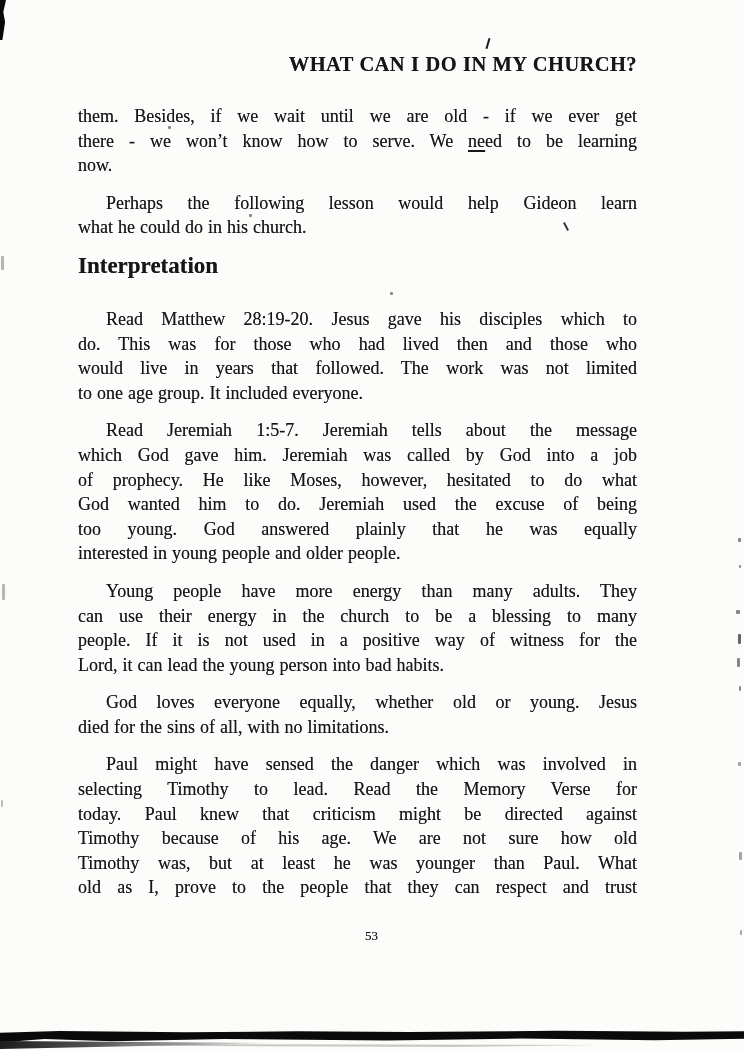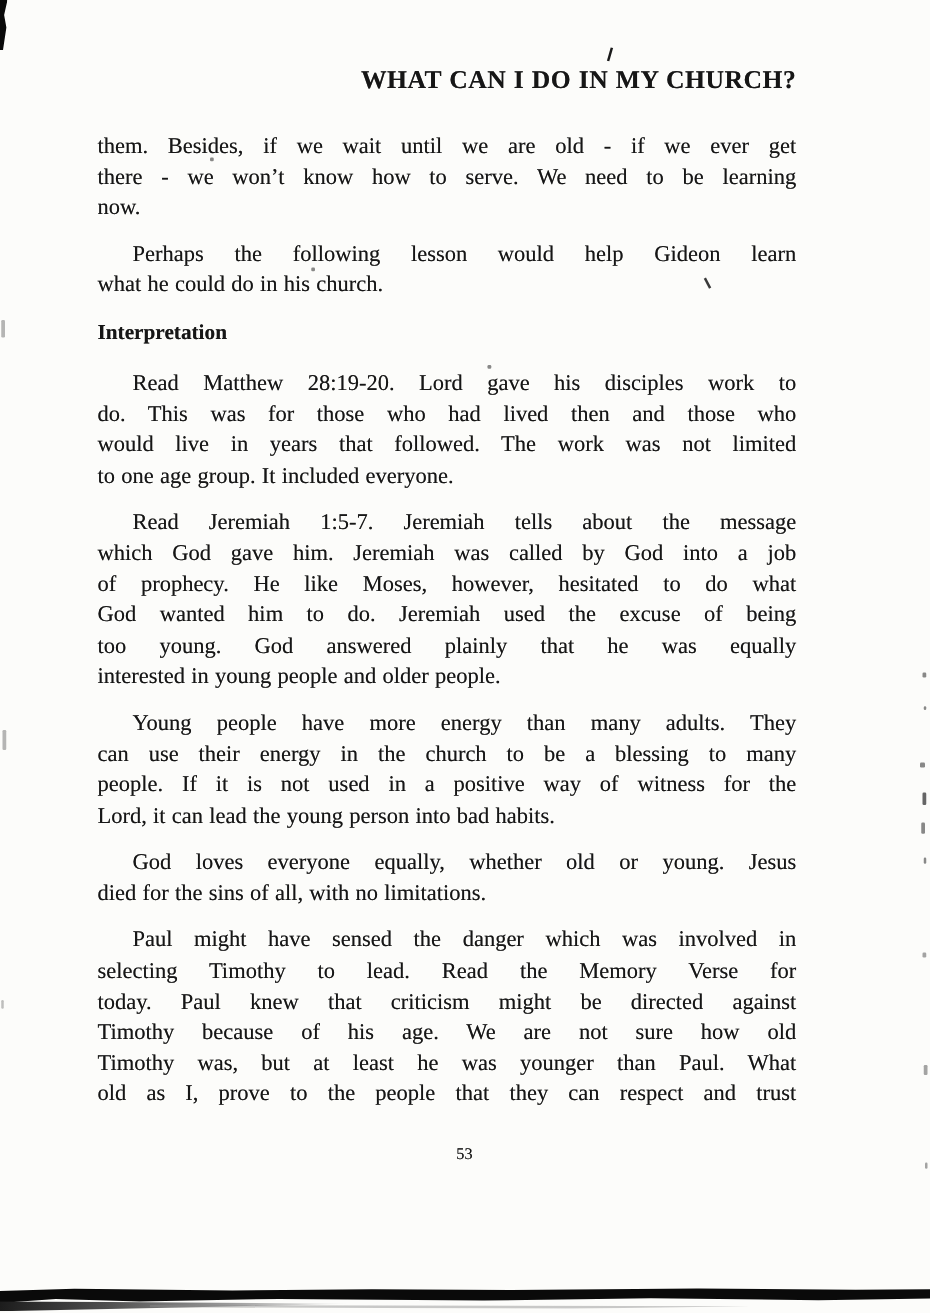--- a/index.html
+++ b/index.html
@@ -21,23 +21,23 @@
     text-align:right;margin:0 0 26px 0;line-height:28px;
   }
   .para{margin:0 0 13px 0;}
   .line{
     text-align:justify;text-align-last:justify;
     -moz-text-align-last:justify;
   }
   .line.last{text-align-last:left;-moz-text-align-last:left;}
   .line.fl{text-indent:28px;}
   .section-heading{
-    font-size:17px;font-weight:bold;margin:4px 0 15px 0;line-height:26px;
+    font-size:23px;font-weight:bold;margin:4px 0 28px 0;line-height:26px;
   }
-  .u{text-decoration-thickness:1.5px;text-underline-offset:3px;}
+  .u{text-decoration:underline;text-decoration-thickness:1.5px;text-underline-offset:3px;}
   .page-number{
     margin-top:24px;text-align:center;font-size:13px;
     transform:translateX(14px);
   }
   
   .artifact{position:absolute;pointer-events:none;}
   .corner-mark{
     left:0;top:0;width:6px;height:40px;background:#090909;
     clip-path:polygon(0 0,100% 0,55% 30%,85% 55%,40% 100%,0 100%);
   }
@@ -74,21 +74,21 @@
     </div>
 
     <div class="para">
       <div class="line fl">Perhaps the following lesson would help Gideon learn</div>
       <div class="line last">what he could do in his church.</div>
     </div>
 
     <div class="section-heading">Interpretation</div>
 
     <div class="para">
-      <div class="line fl">Read Matthew 28:19-20. Lord gave his disciples work to</div>
+      <div class="line fl">Read Matthew 28:19-20. Jesus gave his disciples which to</div>
       <div class="line">do. This was for those who had lived then and those who</div>
       <div class="line">would live in years that followed. The work was not limited</div>
       <div class="line last">to one age group. It included everyone.</div>
     </div>
 
     <div class="para">
       <div class="line fl">Read Jeremiah 1:5-7. Jeremiah tells about the message</div>
       <div class="line">which God gave him. Jeremiah was called by God into a job</div>
       <div class="line">of prophecy. He like Moses, however, hesitated to do what</div>
       <div class="line">God wanted him to do. Jeremiah used the excuse of being</div>

